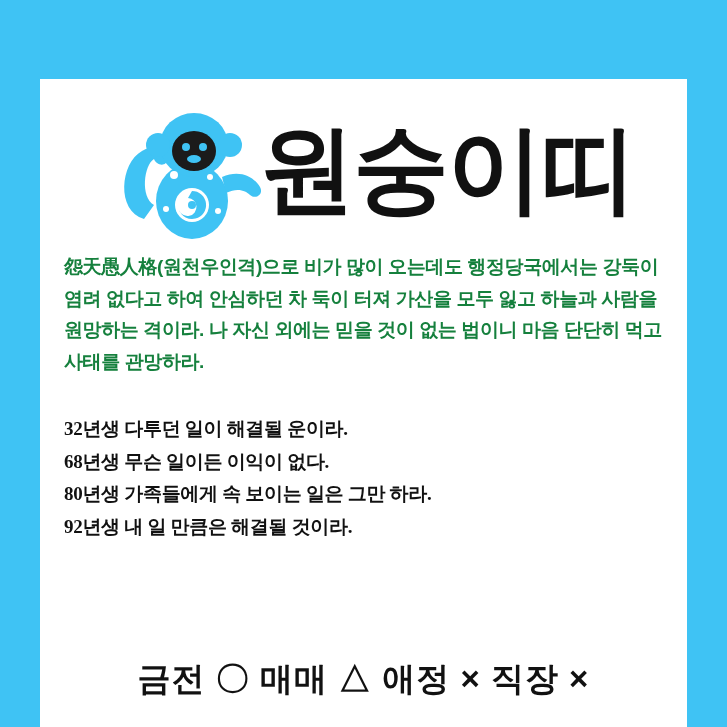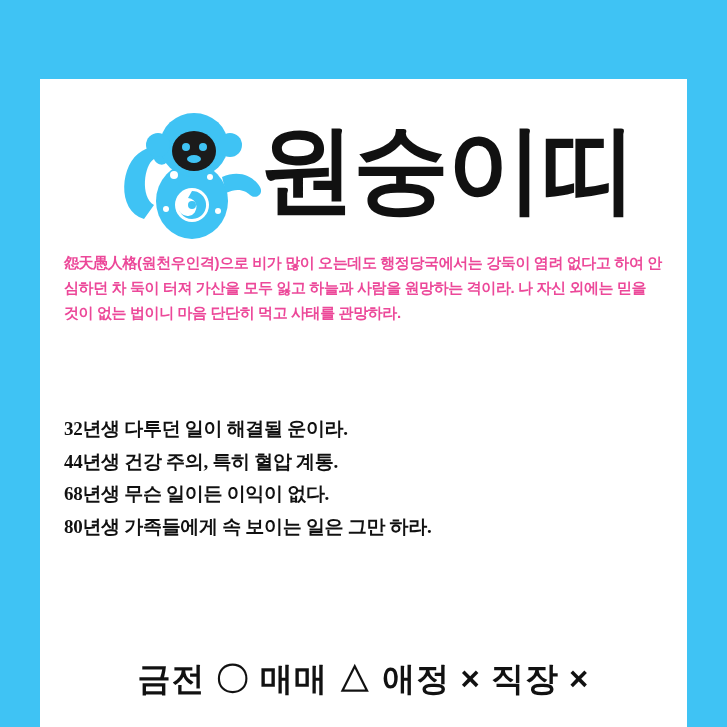--- a/index.html
+++ b/index.html
@@ -44,23 +44,23 @@
     color: #111111;
     letter-spacing: -2px;
     line-height: 1.25;
     white-space: nowrap;
   }
   .body-text {
     position: absolute;
     left: 24px;
     top: 172px;
     width: 600px;
-    font-size: 15px;
+    font-size: 19px;
     font-weight: bold;
-    color: #ec4899;
+    color: #15803d;
     line-height: 1.66;
     letter-spacing: -0.4px;
   }
   .years {
     position: absolute;
     left: 24px;
     top: 334px;
     width: 600px;
     font-size: 19px;
     font-weight: bold;
@@ -133,23 +133,23 @@
         </g>
       </svg>
     </span>
     <div class="title">원숭이띠</div>
   </div>
 
   <div class="body-text">怨天愚人格(원천우인격)으로 비가 많이 오는데도 행정당국에서는 강둑이 염려 없다고 하여 안심하던 차 둑이 터져 가산을 모두 잃고 하늘과 사람을 원망하는 격이라. 나 자신 외에는 믿을 것이 없는 법이니 마음 단단히 먹고 사태를 관망하라.</div>
 
   <div class="years">
     <div>32년생 다투던 일이 해결될 운이라.</div>
-    <div>44년생 건강 주의, 특히 혈압 계통.</div>
     <div>68년생 무슨 일이든 이익이 없다.</div>
     <div>80년생 가족들에게 속 보이는 일은 그만 하라.</div>
+    <div>92년생 내 일 만큼은 해결될 것이라.</div>
   </div>
 
   <div class="footer">
     <span>금전</span>
     <span class="sym">〇</span>
     <span>매매</span>
     <span class="sym">△</span>
     <span>애정</span>
     <span class="sym">×</span>
     <span>직장</span>

